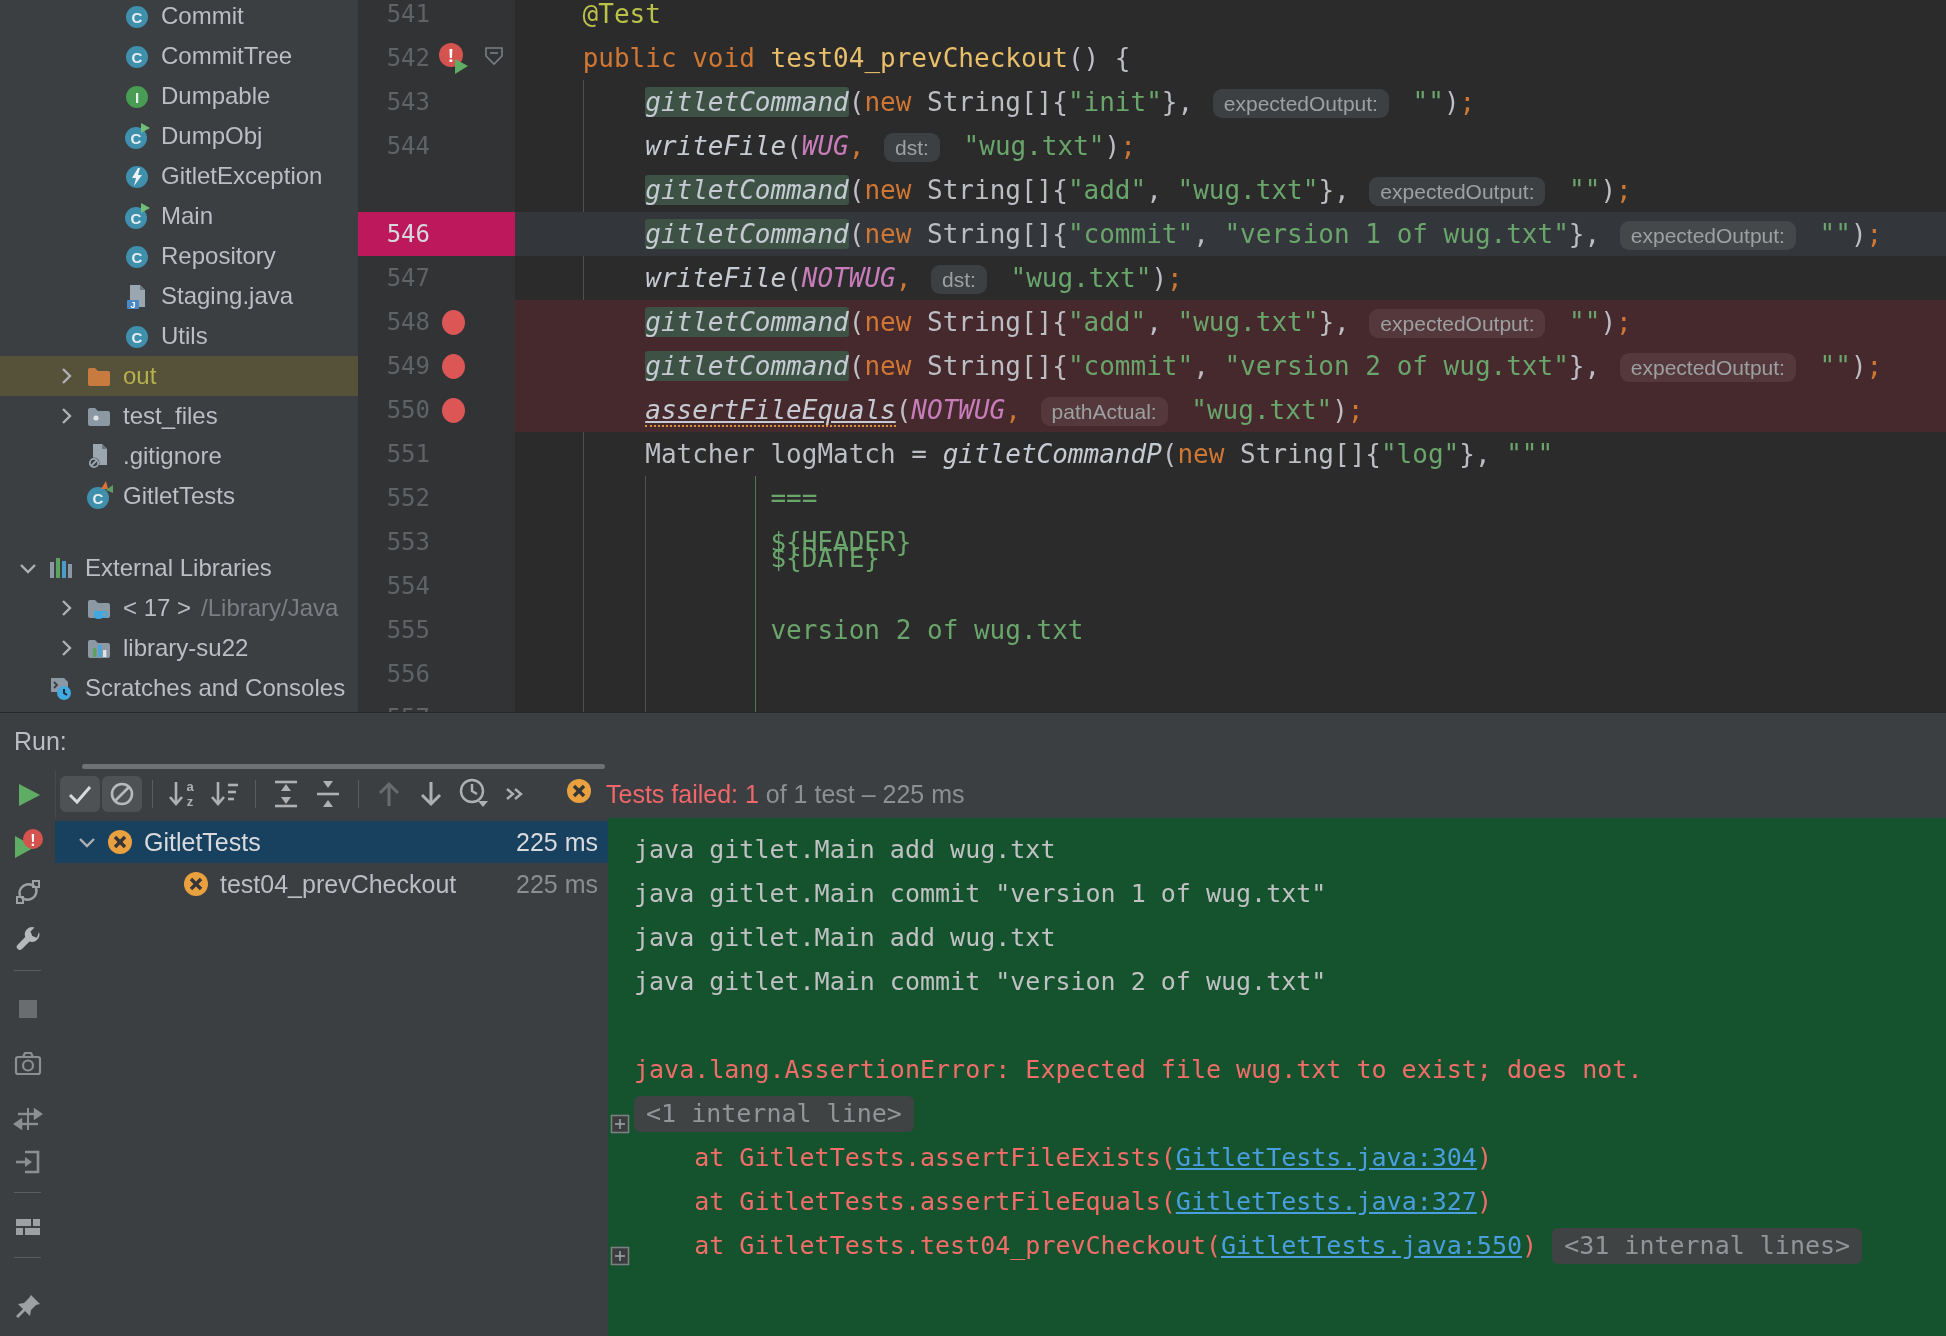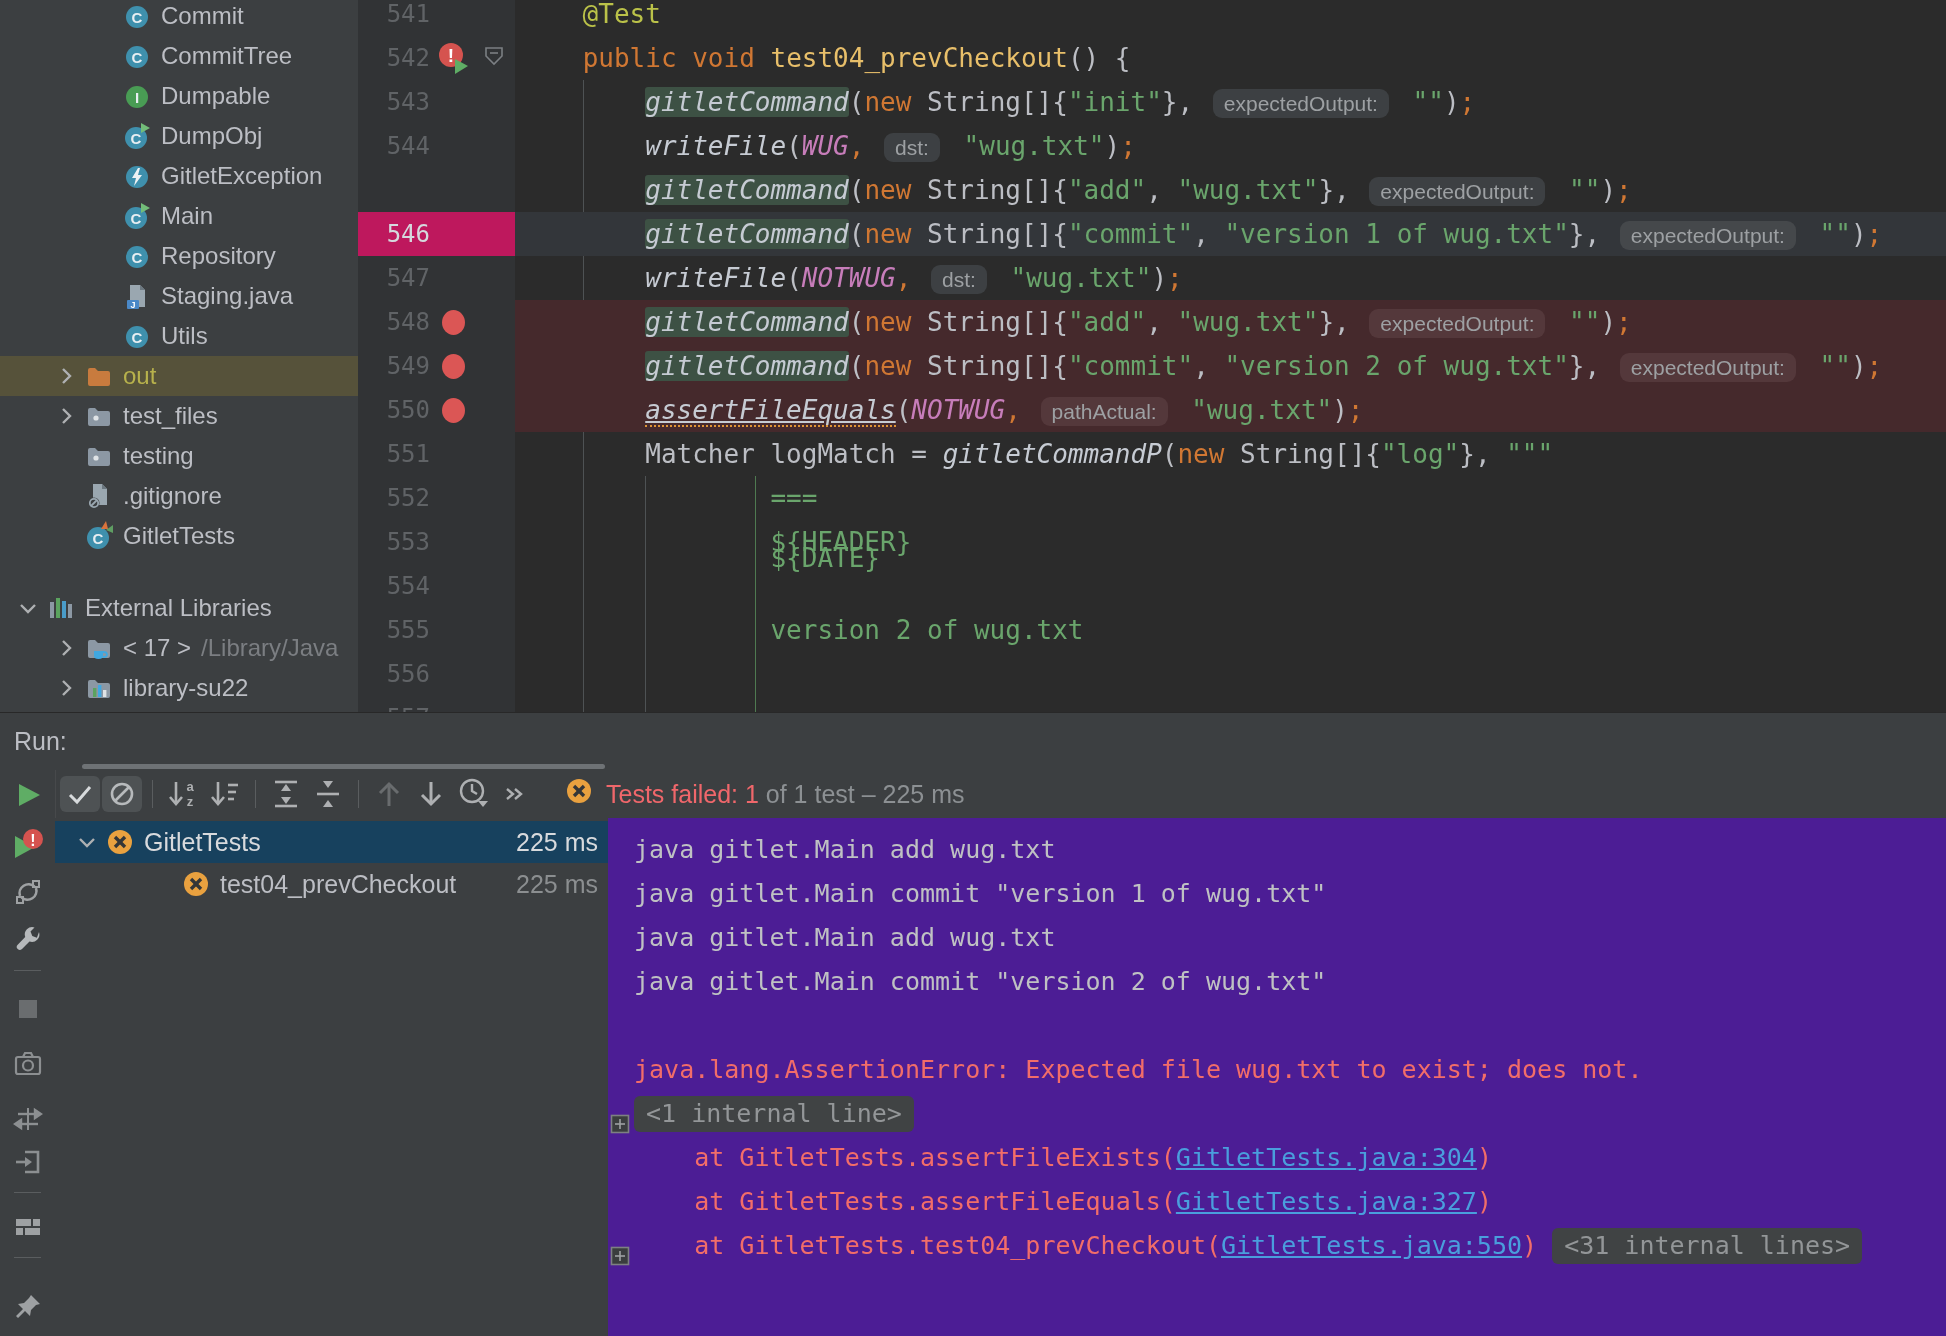--- a/index.html
+++ b/index.html
@@ -59,21 +59,21 @@
   .tsep{width:1px;height:28px;background:#5a5d5f;margin:0 9px;}
   #status{display:flex;align-items:center;margin-left:28px;font-size:25px;}
   #statusFailed{color:#f0676b;margin-left:12px;}
   #statusRest{color:#8c9093;white-space:pre;}
   #runContent{position:absolute;left:55px;top:105px;right:0;bottom:0;}
   #testTree{position:absolute;left:0;top:0;width:553px;height:100%;background:#3c3f41;padding-top:3px;box-sizing:border-box;}
   .testrow{position:relative;height:42px;display:flex;align-items:center;font-size:25px;color:#bcbec4;}
   .testrow.sel{background:#17415e;color:#d8dadd;}
   .testrow .time{position:absolute;right:10px;color:#8b8e90;}
   .testrow.sel .time{color:#d8dadd;}
-  #console{position:absolute;left:553px;right:0;top:0;bottom:0;background:#4c1d95;
+  #console{position:absolute;left:553px;right:0;top:0;bottom:0;background:#14532d;
            font-family:"DejaVu Sans Mono",monospace;font-size:25px;line-height:44px;
            padding:10px 0 0 26px;white-space:pre;overflow:hidden;}
   .con-line{position:relative;height:44px;}
   .c-out{color:#bfc1c3}.c-err{color:#f26d69}
   .c-link{color:#4a9edd;text-decoration:underline;}
   .c-badge{display:inline-block;background:#404344;border-radius:6px;color:#939698;
            padding:0 12px;line-height:36px;}
   .foldbox{position:absolute;left:-24px;top:12px;}
 </style>
 </head>
@@ -195,30 +195,20 @@
               <polyline points="9,5 16,12 9,19" fill="none" stroke="#aeb0b2" stroke-width="2.4"></polyline>
             </svg>
           </span>
           <span class="ticon">
             <svg width="28" height="28" viewBox="0 0 28 28" xmlns="http://www.w3.org/2000/svg">
               <path d="M3 8 l0 14 q0 2 2 2 l18 0 q2 0 2-2 l0-11 q0-2 -2-2 l-10 0 -3-3 -5 0 q-2 0 -2 2z" fill="#8c98a4"></path>
               <circle cx="11" cy="16" r="2.6" fill="#dfe3e6"></circle>
             </svg>
           </span>
           <span class="tlabel">test_files</span>
-        </div>
-        <div class="trow" style="padding-left: 48px;">
-          <span class="chev"></span>
-          <span class="ticon">
-            <svg width="28" height="28" viewBox="0 0 28 28" xmlns="http://www.w3.org/2000/svg">
-              <path d="M3 8 l0 14 q0 2 2 2 l18 0 q2 0 2-2 l0-11 q0-2 -2-2 l-10 0 -3-3 -5 0 q-2 0 -2 2z" fill="#8c98a4"></path>
-              <circle cx="11" cy="16" r="2.6" fill="#dfe3e6"></circle>
-            </svg>
-          </span>
-          <span class="tlabel">testing</span>
         </div>
         <div class="trow" style="padding-left: 48px;">
           <span class="chev"></span>
           <span class="ticon">
             <svg width="28" height="28" viewBox="0 0 28 28" xmlns="http://www.w3.org/2000/svg">
               <path d="M8 2 h9 l5 5 v16 h-14 z" fill="#9aa7b0"></path>
               <path d="M17 2 l5 5 h-5 z" fill="#6c7880"></path>
               <circle cx="9" cy="21" r="5.5" fill="#3c3f41"></circle>
               <circle cx="9" cy="21" r="4.2" fill="none" stroke="#9aa7b0" stroke-width="1.8"></circle>
               <line x1="6" y1="24" x2="12" y2="18" stroke="#9aa7b0" stroke-width="1.8"></line>

